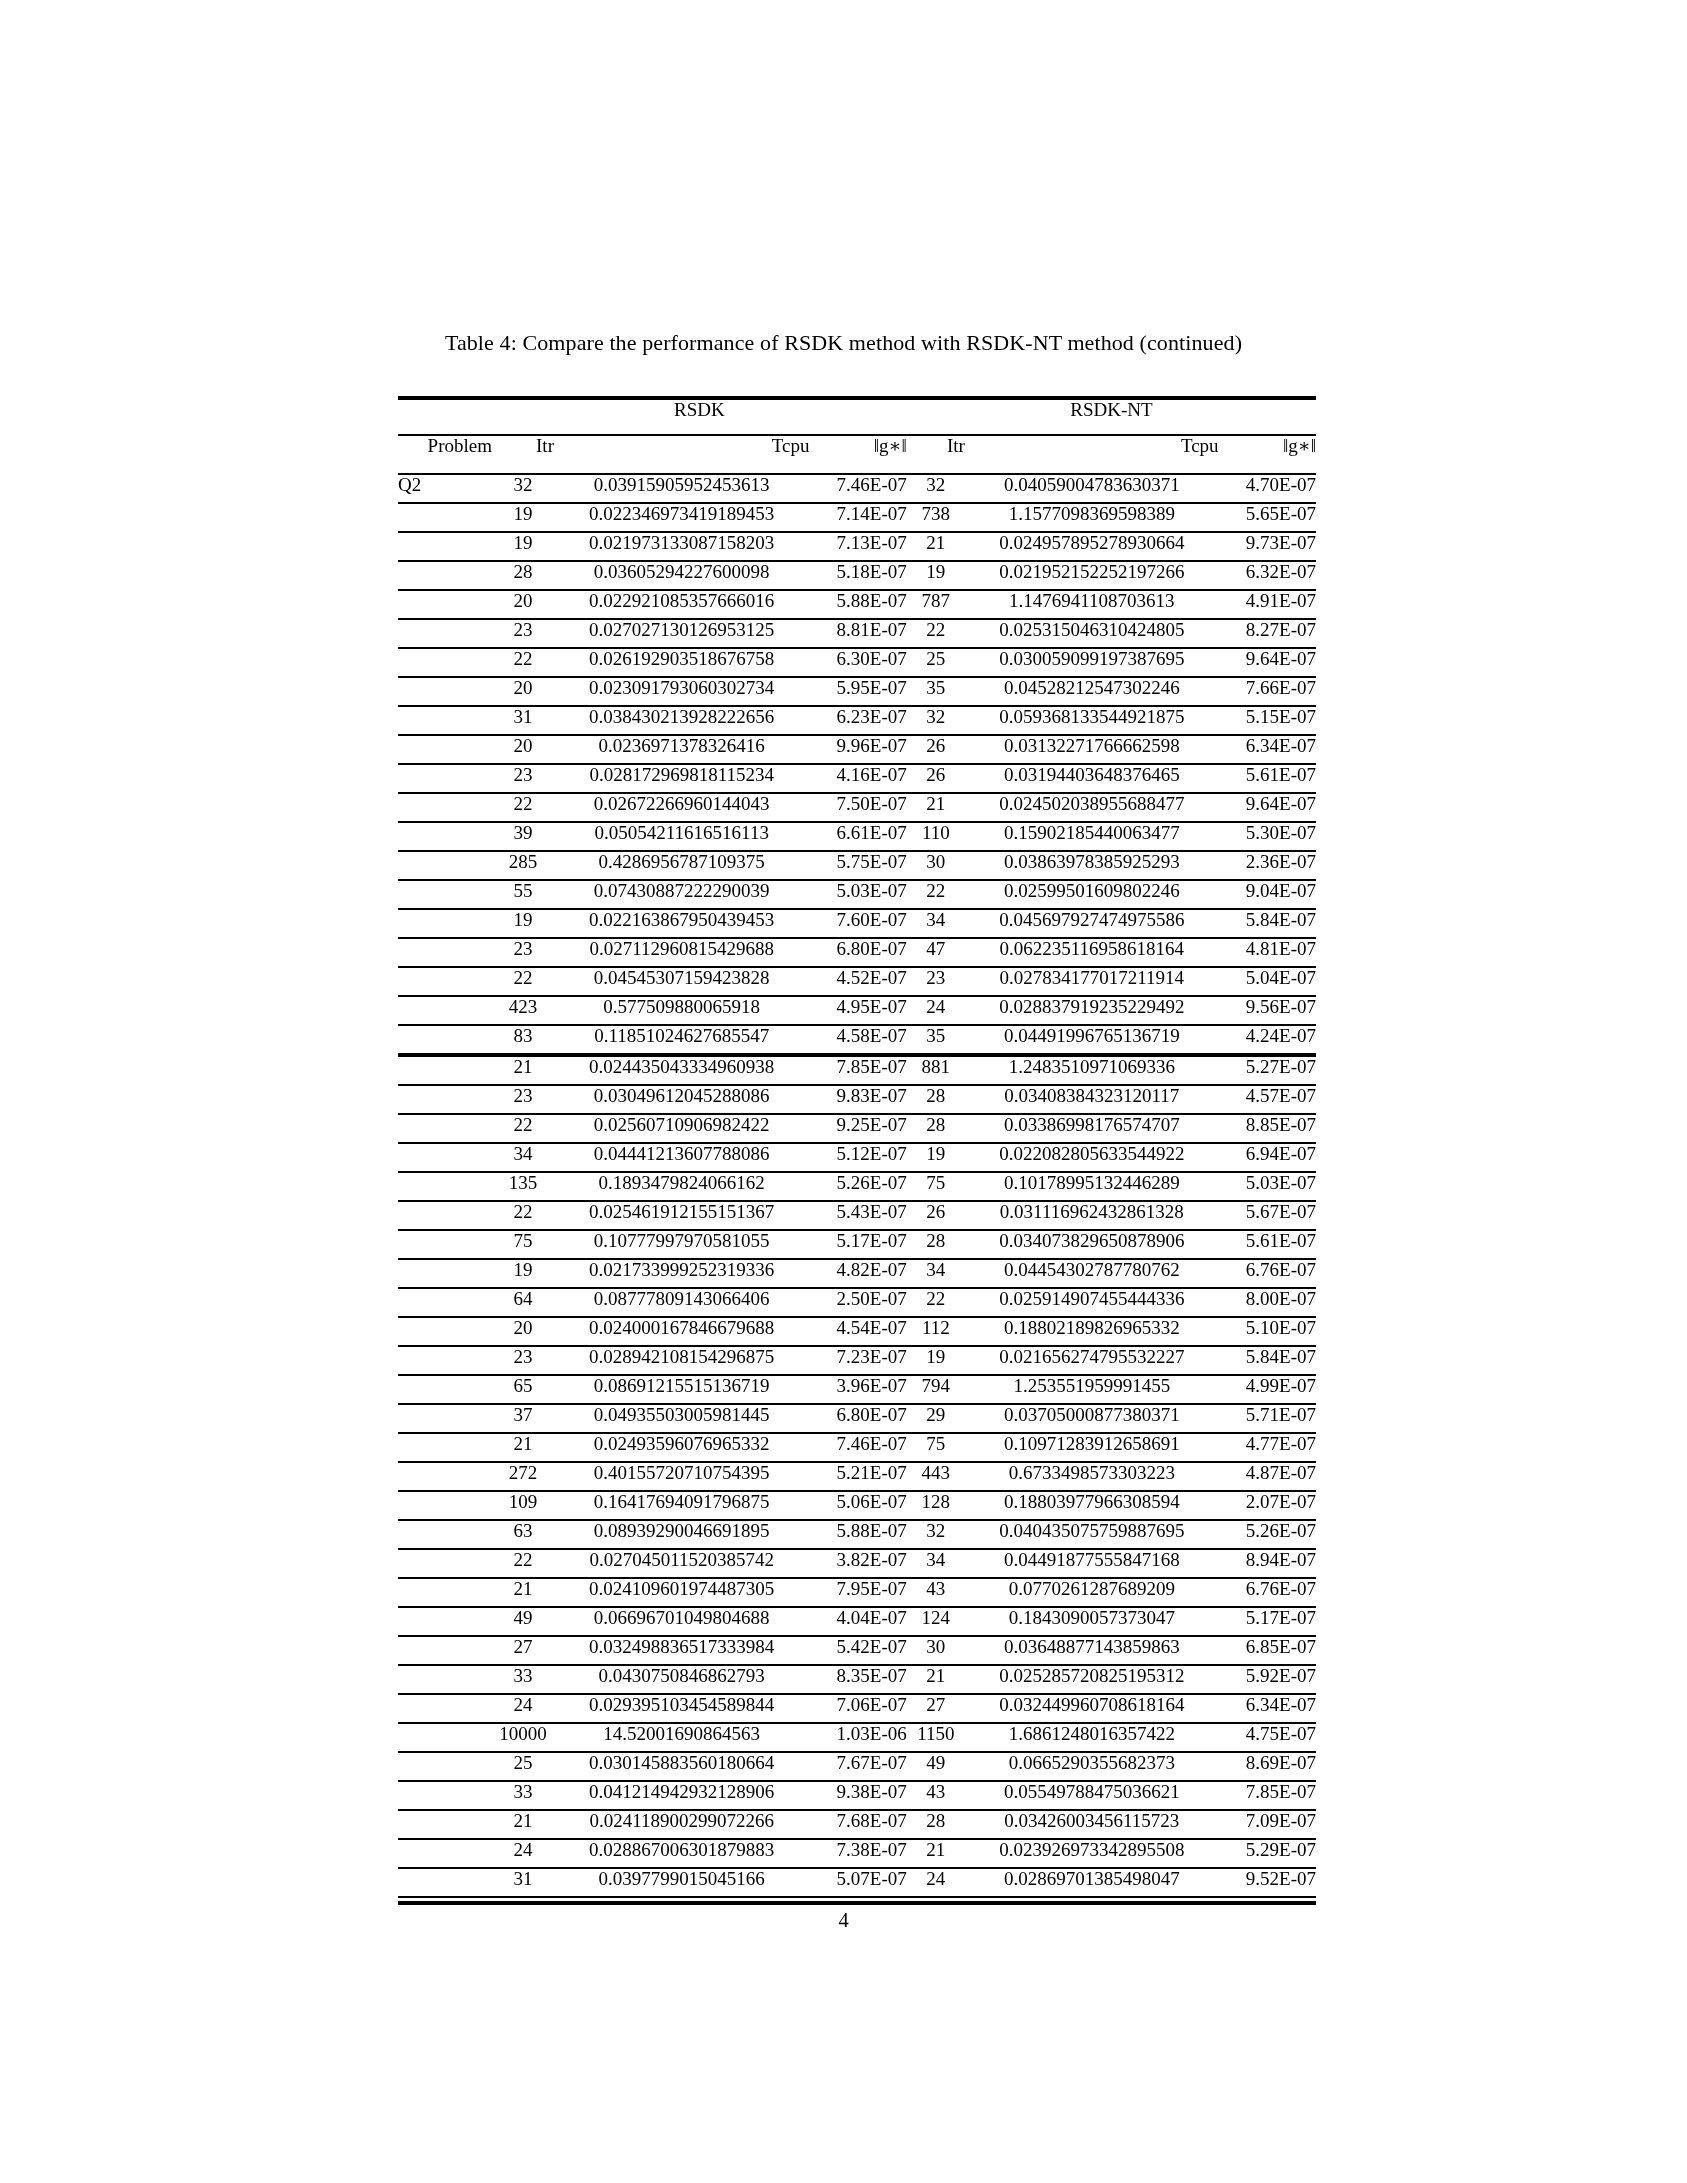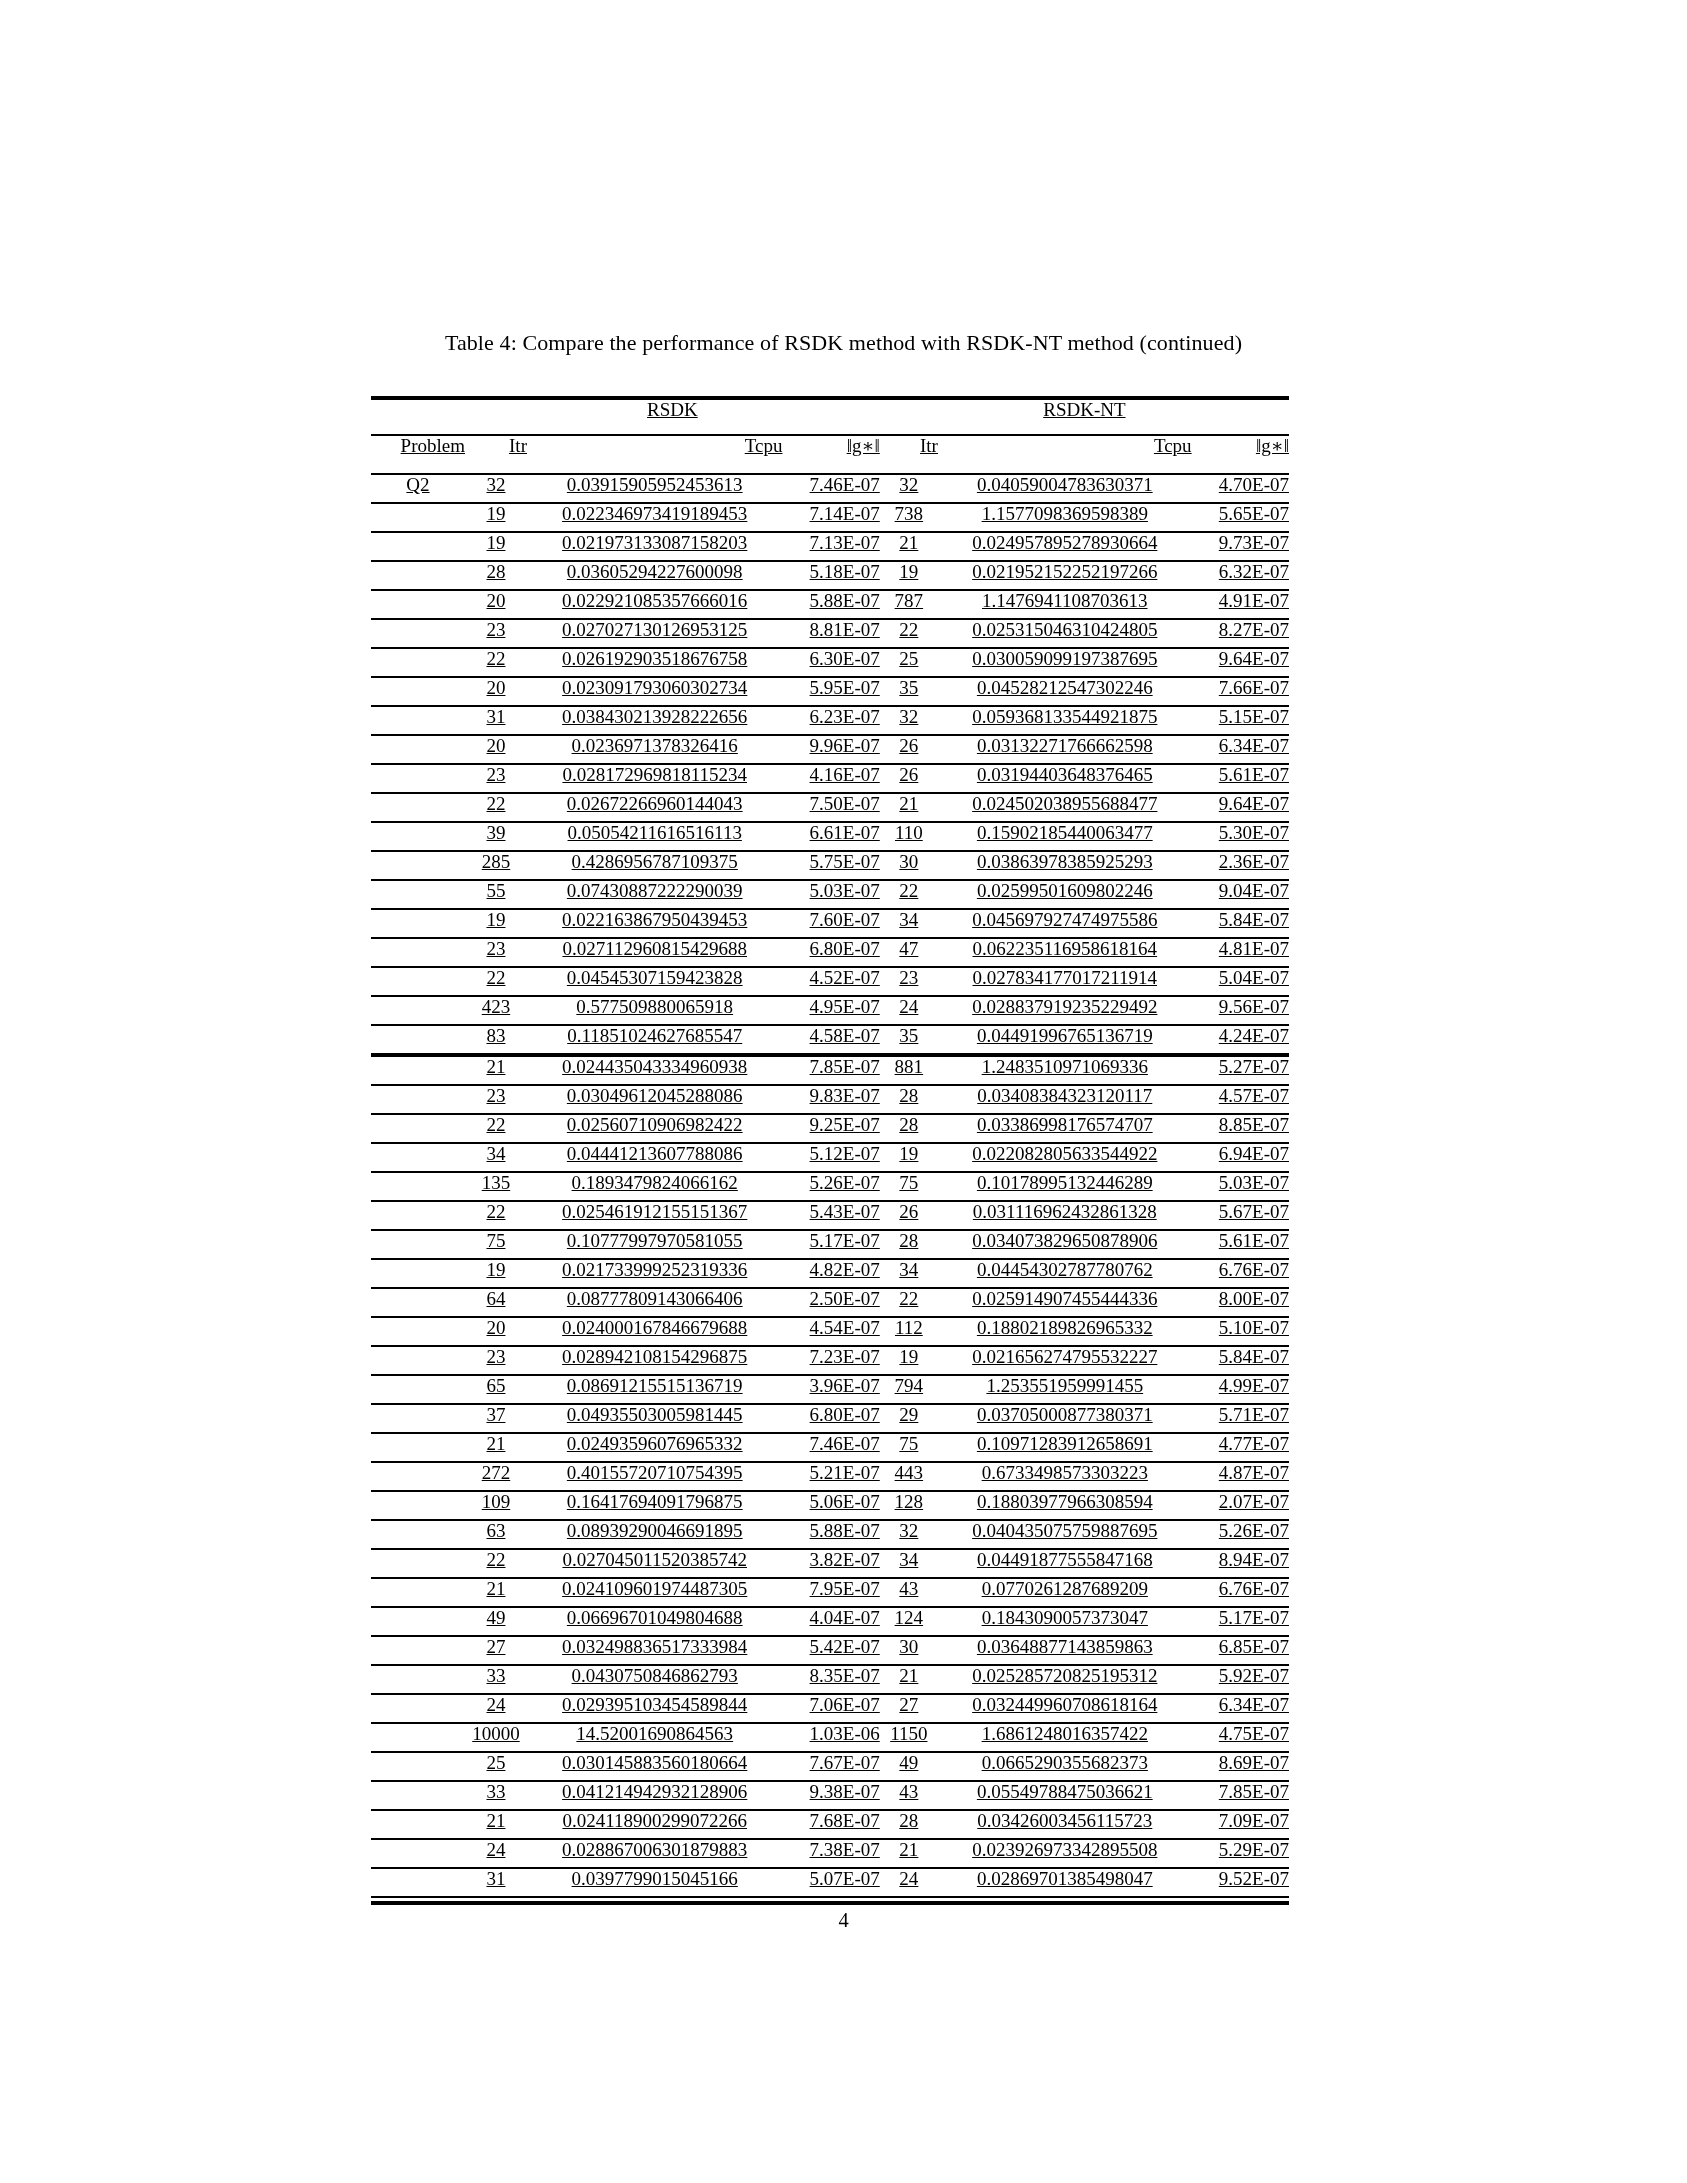--- a/index.html
+++ b/index.html
@@ -27,23 +27,22 @@
     left: 0;
     width: 1687px;
     text-align: center;
     font-size: 22px;
     line-height: 28px;
     letter-spacing: 0.1px;
   }
   .table-wrap {
     position: absolute;
     top: 396px;
-    left: 371px;
+    left: 398px;
     width: 918px;
-    text-decoration: underline;
   }
   table.main {
     border-collapse: collapse;
     width: 918px;
     font-size: 18.5px;
     line-height: 1.0;
   }
   table.main td, table.main th {
     padding: 0;
     font-weight: normal;
@@ -77,21 +76,21 @@
     height: 37px;
     padding-top: 8px;
     padding-bottom: 5.3px;
   }
   .data-row td {
     height: 27px;
     padding-top: 2.6px;
     padding-bottom: 2px;
     font-size: 19px;
   }
-  .c-problem { width: 98px; text-align: center; }
+  .c-problem { width: 98px; text-align: left; }
   .c-itr1    { width: 64px;  text-align: center; }
   .c-tcpu1   { width: 265px; text-align: center; }
   .c-g1      { width: 101px; text-align: right; }
   .c-itr2    { width: 61px;  text-align: center; }
   .c-tcpu2   { width: 263px; text-align: center; }
   .c-g2      { width: 101px; text-align: right; }
 
   .sep-under-row td {
     padding: 0;
     height: 2px;

